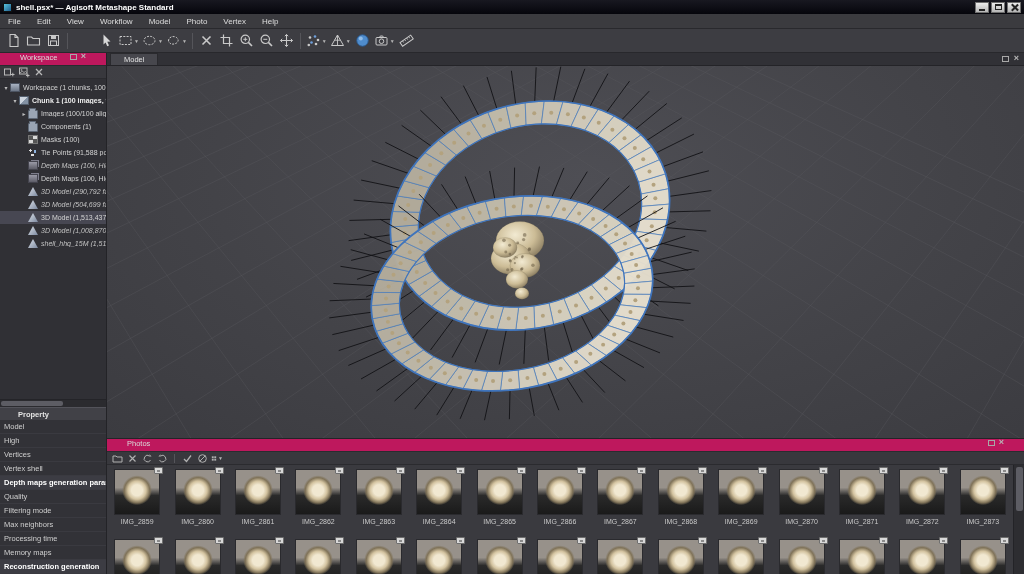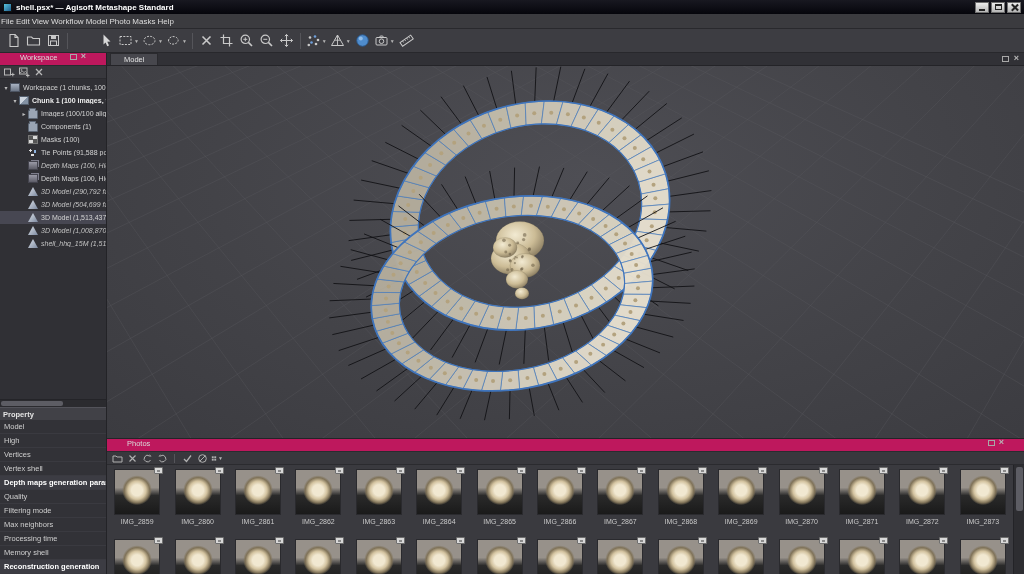--- a/index.html
+++ b/index.html
@@ -16,21 +16,21 @@
   .win-btn{width:14px;height:11px;background:linear-gradient(#ececec,#b5b5b5);border:1px solid #6f6f6f;
     display:flex;align-items:center;justify-content:center;position:relative;}
   .g-min{width:6px;height:2px;background:#222;margin-top:5px;}
   .g-max{width:7px;height:6px;border:1px solid #222;border-top-width:2px;}
   .g-close{position:relative;width:8px;height:8px;}
   .g-close::before,.g-close::after{content:"";position:absolute;left:3.5px;top:0;width:1.6px;height:9px;background:#222;}
   .g-close::before{transform:rotate(45deg);} .g-close::after{transform:rotate(-45deg);}
 
   
   .menubar{height:15px;background:#3b3b3f;display:flex;align-items:stretch;border-bottom:1px solid #29292d;flex:none;}
-  .menu-item{padding:0 1px;display:flex;align-items:center;color:#dedede;cursor:default;}
+  .menu-item{padding:0 8px;display:flex;align-items:center;color:#dedede;cursor:default;}
 
   
   .toolbar{height:24px;background:#3d3d42;display:flex;align-items:center;padding:0 4px;gap:1px;
     border-bottom:1px solid #28282c;flex:none;}
   .tb-btn{height:20px;min-width:19px;display:flex;align-items:center;justify-content:center;border-radius:2px;padding:0 1px;}
   .tb-btn svg{display:block;}
   .dd{font-size:5px;color:#b5b5b5;margin-left:1px;}
   .tb-sep{width:1px;height:16px;background:#2a2a2d;border-right:1px solid #55555a;margin:0 3px;flex:none;}
   .tb-gap{width:24px;flex:none;}
 
@@ -64,21 +64,21 @@
     radial-gradient(circle 1.3px at 2.5px 2.5px,#ddd 98%,transparent),
     radial-gradient(circle 1.3px at 7px 3.5px,#8fb4e0 98%,transparent),
     radial-gradient(circle 1.3px at 4.5px 7px,#ddd 98%,transparent);}
   .ic-depth{background:linear-gradient(#9a9aa6,#5d5d68);border:1px solid #44444e;box-shadow:2px -2px 0 -1px #7e7e8c;}
   .ic-model{background:linear-gradient(135deg,#dde2e9,#7c89a0);clip-path:polygon(50% 0,100% 100%,0 100%);}
 
   .hscroll{height:8px;background:#2b2b2f;border-top:1px solid #242428;position:relative;flex:none;}
   .hthumb{position:absolute;left:1px;top:1px;height:5px;width:62px;background:#5d5d64;border-radius:2px;}
 
   .prop-header{height:13px;background:#414147;border-top:1px solid #53535a;display:flex;align-items:center;
-    padding:0 3px;font-weight:bold;color:#e4e4e4;flex:none;font-size:7.5px;}
+    padding:0 18px;font-weight:bold;color:#e4e4e4;flex:none;font-size:7.5px;}
   .prop-list{height:154px;background:#323237;overflow:hidden;flex:none;}
   .prop-row{height:14px;display:flex;align-items:center;padding:0 4px;border-bottom:1px solid #3a3a40;
     color:#cfcfcf;white-space:nowrap;overflow:hidden;font-size:7.5px;}
   .prop-row.hdr{font-weight:bold;color:#fff;background:#3c3c43;}
 
   
   .tabbar{height:13px;background:#313136;display:flex;align-items:flex-end;padding:0 3px;border-bottom:1px solid #242428;position:relative;flex:none;}
   .tab{height:12px;padding:0 13px;background:#47474d;border:1px solid #2a2a2e;border-bottom:none;
     color:#e2e2e2;display:flex;align-items:center;font-size:7.5px;}
   .pane-btns{position:absolute;right:5px;top:2px;display:flex;gap:5px;align-items:center;}
@@ -124,21 +124,21 @@
     </span>
   </div>
 
   <div class="menubar">
       <div class="menu-item">File</div>
       <div class="menu-item">Edit</div>
       <div class="menu-item">View</div>
       <div class="menu-item">Workflow</div>
       <div class="menu-item">Model</div>
       <div class="menu-item">Photo</div>
-      <div class="menu-item">Masks</div>
+      <div class="menu-item">Vertex</div>
       <div class="menu-item">Help</div>
     </div>
 
   <div class="toolbar">
     <div class="tb-btn">
         <svg width="15" height="15" viewBox="0 0 15 15">
           <path d="M4 1.5h5l3 3v9H4z" fill="none" stroke="#c9c9c9" stroke-width="1.1"></path>
           <path d="M9 1.5v3h3" fill="none" stroke="#c9c9c9" stroke-width="1.1"></path>
         </svg>
       </div>
@@ -360,21 +360,21 @@
       <div class="prop-list">
           <div class="prop-row">Model</div>
           <div class="prop-row">High</div>
           <div class="prop-row">Vertices</div>
           <div class="prop-row">Vertex shell</div>
           <div class="prop-row hdr">Depth maps generation parameters</div>
           <div class="prop-row">Quality</div>
           <div class="prop-row">Filtering mode</div>
           <div class="prop-row">Max neighbors</div>
           <div class="prop-row">Processing time</div>
-          <div class="prop-row">Memory shell</div>
+          <div class="prop-row">Memory maps</div>
           <div class="prop-row hdr">Reconstruction generation</div>
         </div>
     </div>
 
     <div class="right">
       <div class="tabbar">
         <div class="tab">Model</div>
         <div class="pane-btns">
           <span class="float-ic"></span>
           <span class="close-x">×</span>

